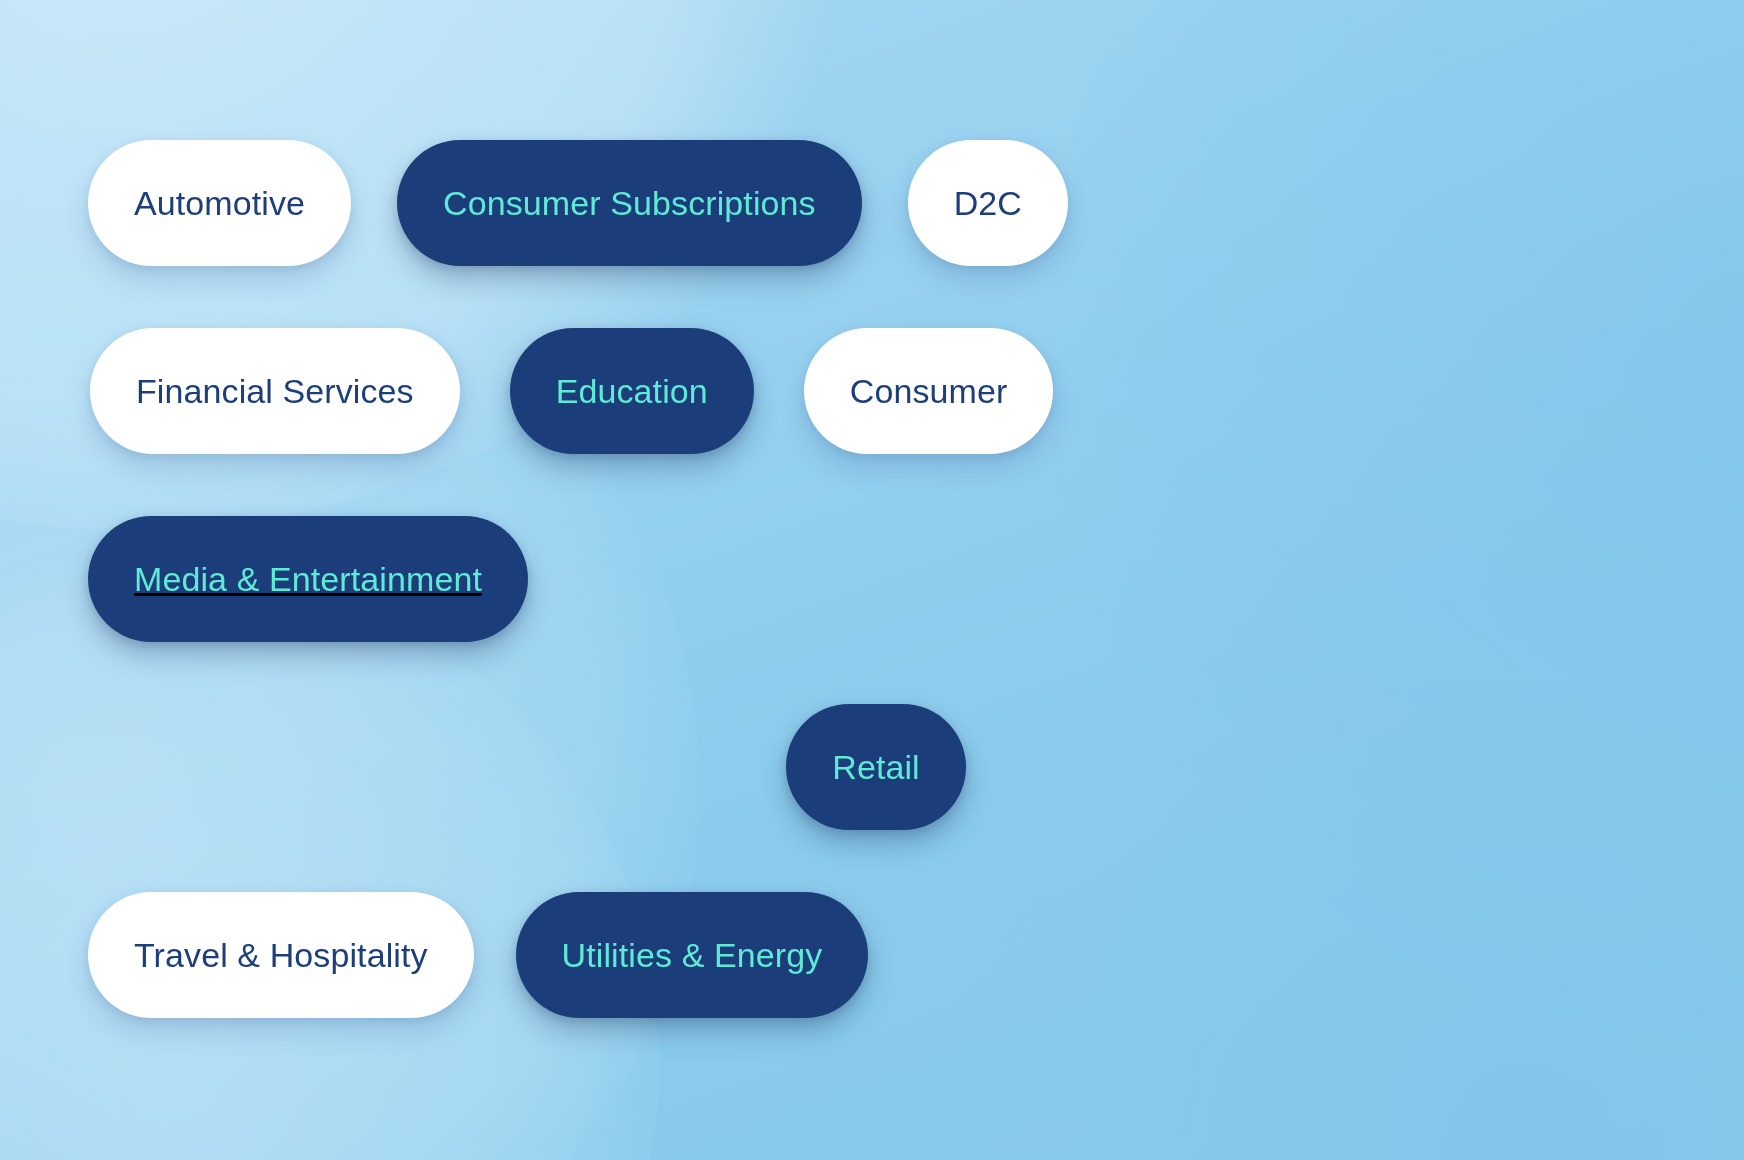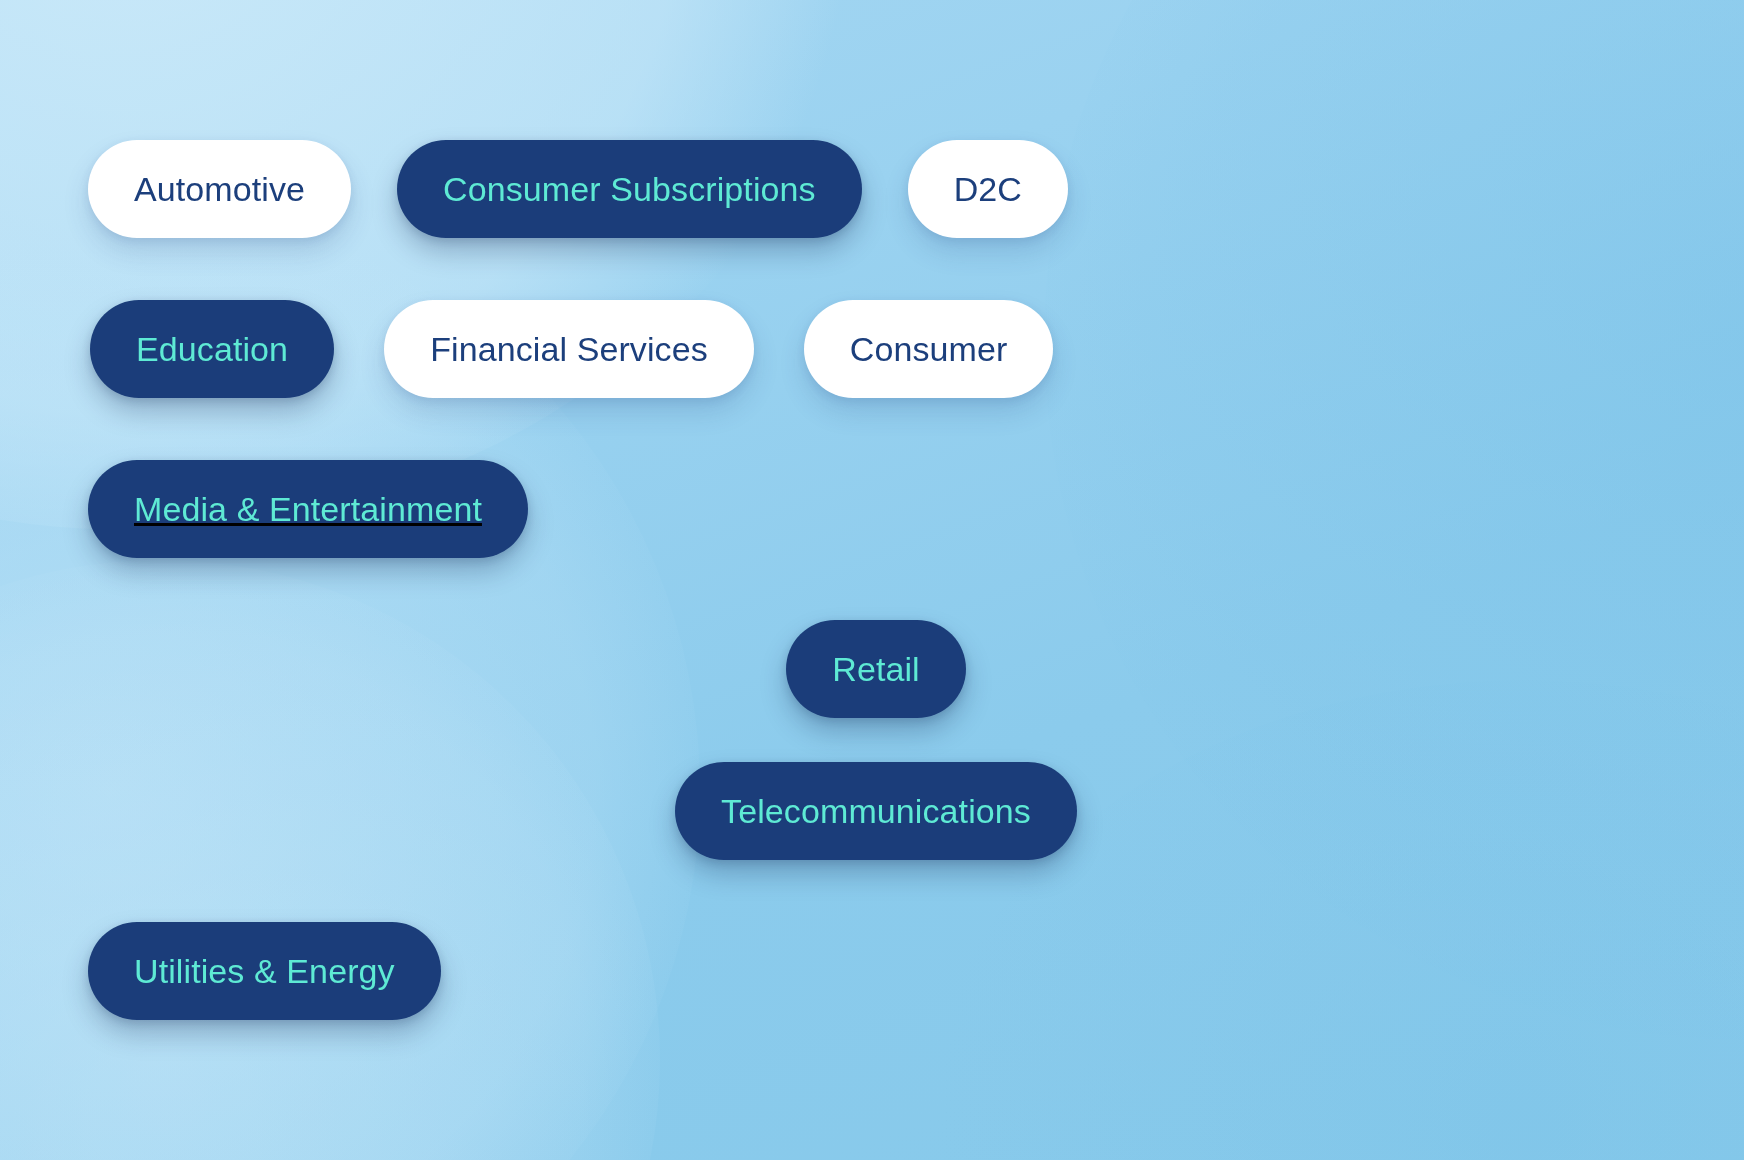--- a/index.html
+++ b/index.html
@@ -81,21 +81,21 @@
   .pill-row {
     display: flex;
     align-items: center;
     gap: 46px;
   }
 
   .pill {
     display: inline-flex;
     align-items: center;
     justify-content: center;
-    height: 98px;
+    height: 126px;
     padding: 0 46px;
     border-radius: 999px;
     font-size: 34px;
     font-weight: 400;
     letter-spacing: 0.1px;
     white-space: nowrap;
     line-height: 1;
     cursor: pointer;
     user-select: none;
   }
@@ -140,27 +140,27 @@
 </div>
 
 <div id="pill-cloud">
 
 <div class="pill-row row-1">
       <div class="pill light">Automotive</div>
       <div class="pill dark">Consumer Subscriptions</div>
       <div class="pill light">D2C</div>
     </div>
     <div class="pill-row row-2">
+      <div class="pill light">Financial Services</div>
       <div class="pill dark">Education</div>
-      <div class="pill light">Financial Services</div>
       <div class="pill light">Consumer</div>
     </div>
     <div class="pill-row row-3">
       <div class="pill dark">Media &amp; Entertainment</div>
     </div>
     <div class="pill-row row-4">
       <div class="pill dark">Retail</div>
-      <div class="pill dark">Telecommunications</div>
     </div>
     <div class="pill-row row-5">
+      <div class="pill light">Travel &amp; Hospitality</div>
       <div class="pill dark">Utilities &amp; Energy</div>
     </div>
   </div>
 
 </body></html>

